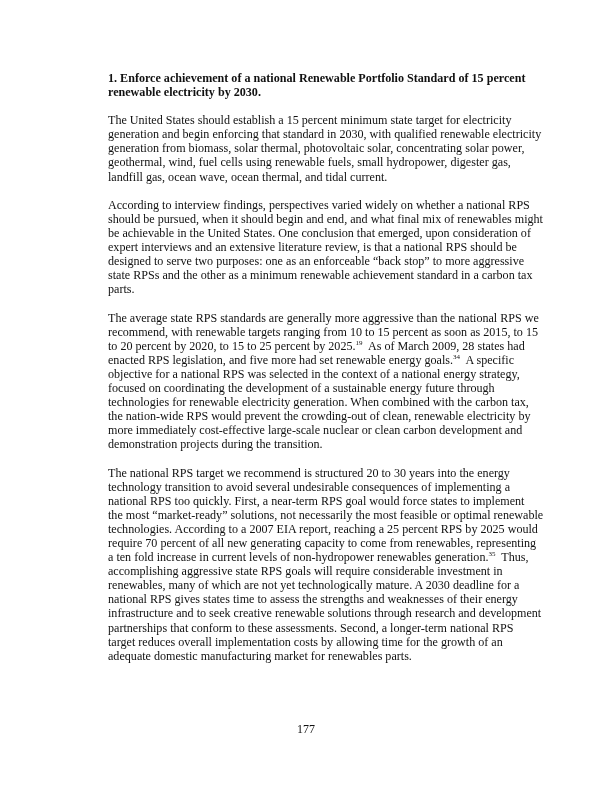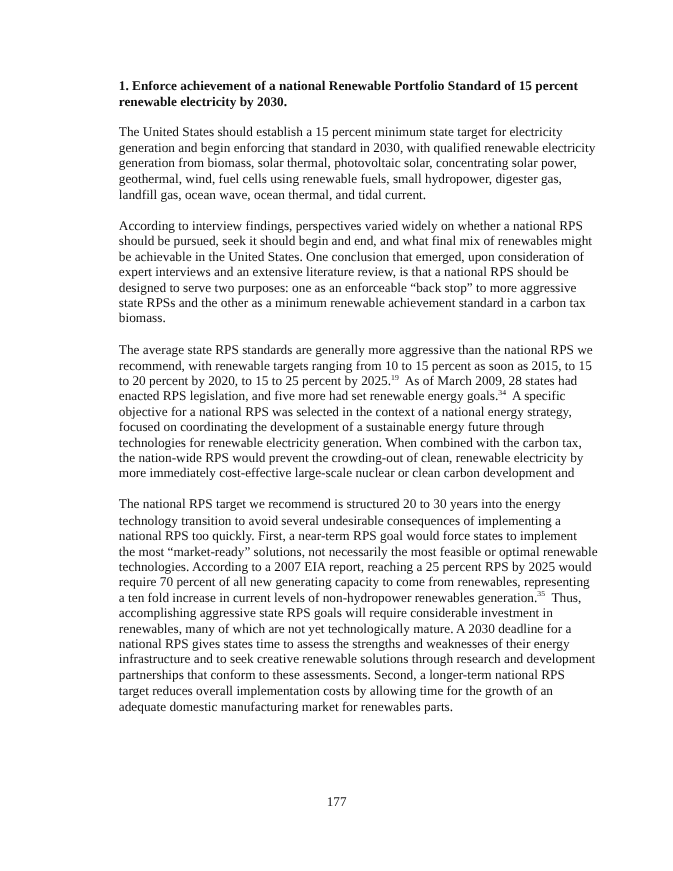--- a/index.html
+++ b/index.html
@@ -34,38 +34,39 @@
     <div class="para">
       <span class="line">The United States should establish a 15 percent minimum state target for electricity</span>
       <span class="line">generation and begin enforcing that standard in 2030, with qualified renewable electricity</span>
       <span class="line">generation from biomass, solar thermal, photovoltaic solar, concentrating solar power,</span>
       <span class="line">geothermal, wind, fuel cells using renewable fuels, small hydropower, digester gas,</span>
       <span class="line">landfill gas, ocean wave, ocean thermal, and tidal current.</span>
     </div>
 
     <div class="para">
       <span class="line">According to interview findings, perspectives varied widely on whether a national RPS</span>
-      <span class="line">should be pursued, seek it should begin and end, and what final mix of renewables might</span>
+      <span class="line">should be pursued, when it should begin and end, and what final mix of renewables might</span>
       <span class="line">be achievable in the United States.  One conclusion that emerged, upon consideration of</span>
       <span class="line">expert interviews and an extensive literature review, is that a national RPS should be</span>
       <span class="line">designed to serve two purposes: one as an enforceable “back stop” to more aggressive</span>
       <span class="line">state RPSs and the other as a minimum renewable achievement standard in a carbon tax</span>
-      <span class="line">biomass.</span>
+      <span class="line">parts.</span>
     </div>
 
     <div class="para">
       <span class="line">The average state RPS standards are generally more aggressive than the national RPS we</span>
       <span class="line">recommend, with renewable targets ranging from 10 to 15 percent as soon as 2015, to 15</span>
       <span class="line"><span>to 20 percent by 2020, to 15 to 25 percent by 2025.</span><sup>19</sup><span style="white-space:pre">  As of March 2009, 28 states had</span></span>
       <span class="line"><span>enacted RPS legislation, and five more had set renewable energy goals.</span><sup>34</sup><span style="white-space:pre">  A specific</span></span>
       <span class="line">objective for a national RPS was selected in the context of a national energy strategy,</span>
       <span class="line">focused on coordinating the development of a sustainable energy future through</span>
       <span class="line">technologies for renewable electricity generation.  When combined with the carbon tax,</span>
       <span class="line">the nation-wide RPS would prevent the crowding-out of clean, renewable electricity by</span>
       <span class="line">more immediately cost-effective large-scale nuclear or clean carbon development and</span>
+      <span class="line">demonstration projects during the transition.</span>
     </div>
 
     <div class="para">
       <span class="line">The national RPS target we recommend is structured 20 to 30 years into the energy</span>
       <span class="line">technology transition to avoid several undesirable consequences of implementing a</span>
       <span class="line">national RPS too quickly.  First, a near-term RPS goal would force states to implement</span>
       <span class="line">the most “market-ready” solutions, not necessarily the most feasible or optimal renewable</span>
       <span class="line">technologies.  According to a 2007 EIA report, reaching a 25 percent RPS by 2025 would</span>
       <span class="line">require 70 percent of all new generating capacity to come from renewables, representing</span>
       <span class="line"><span>a ten fold increase in current levels of non-hydropower renewables generation.</span><sup>35</sup><span style="white-space:pre">  Thus,</span></span>

